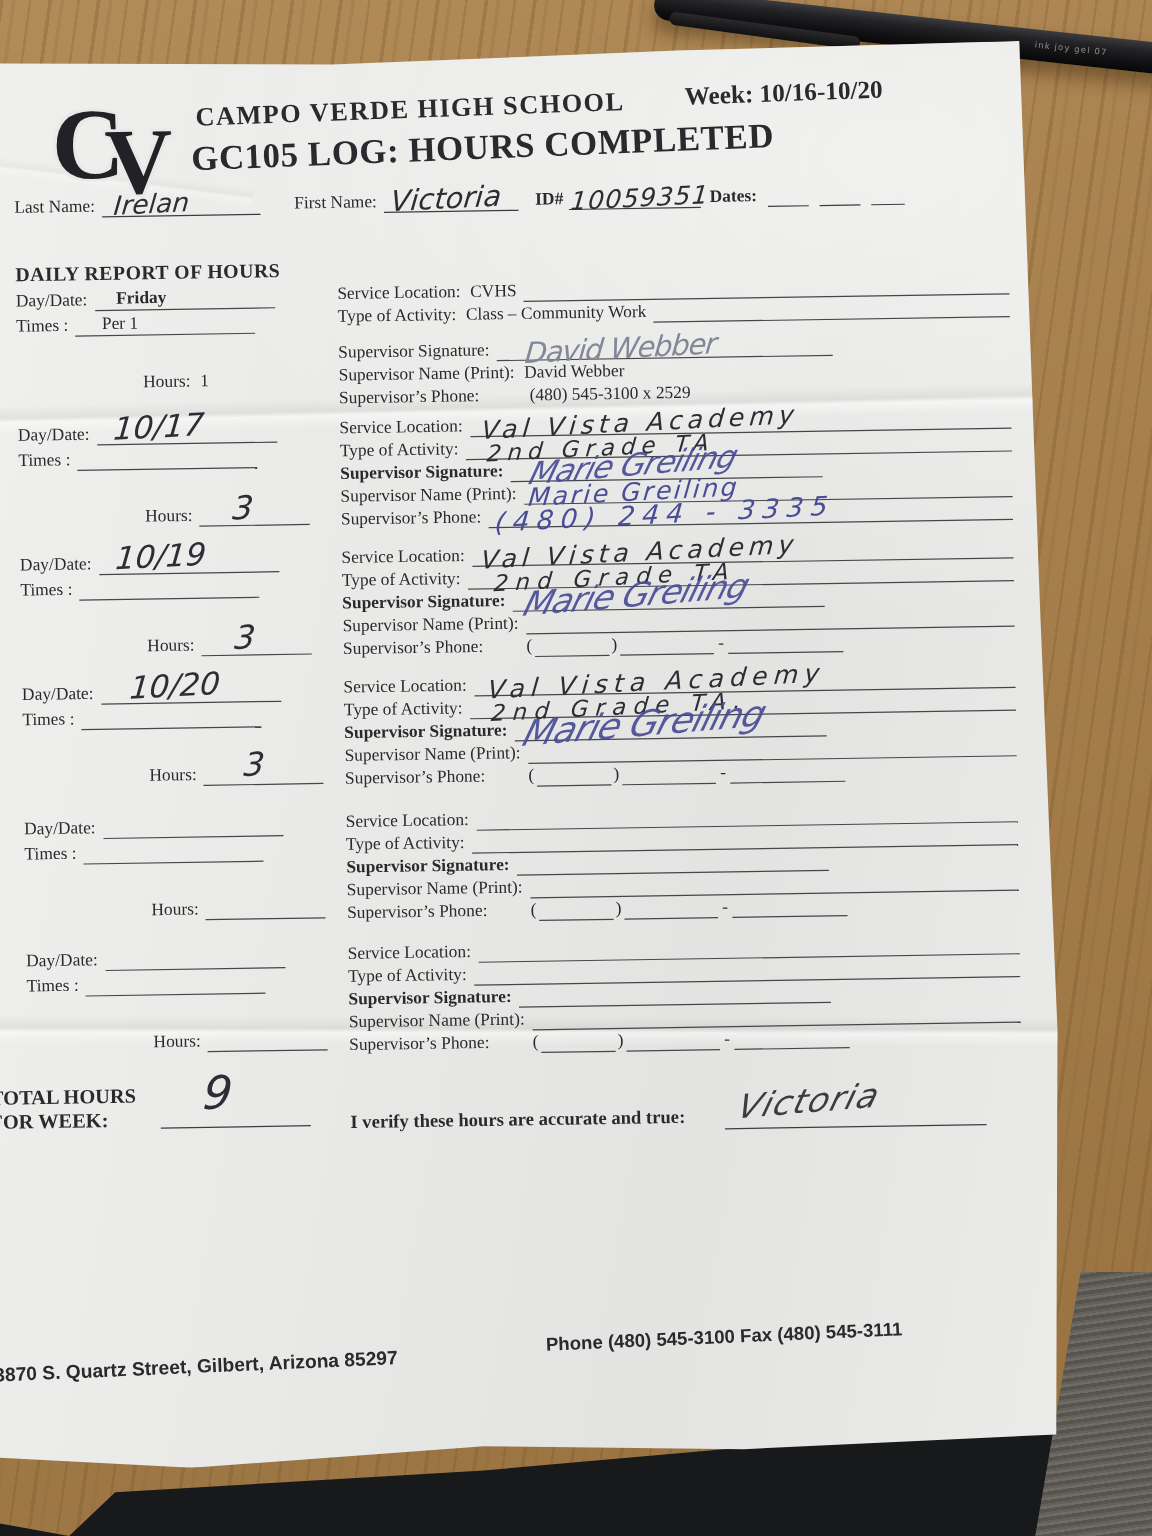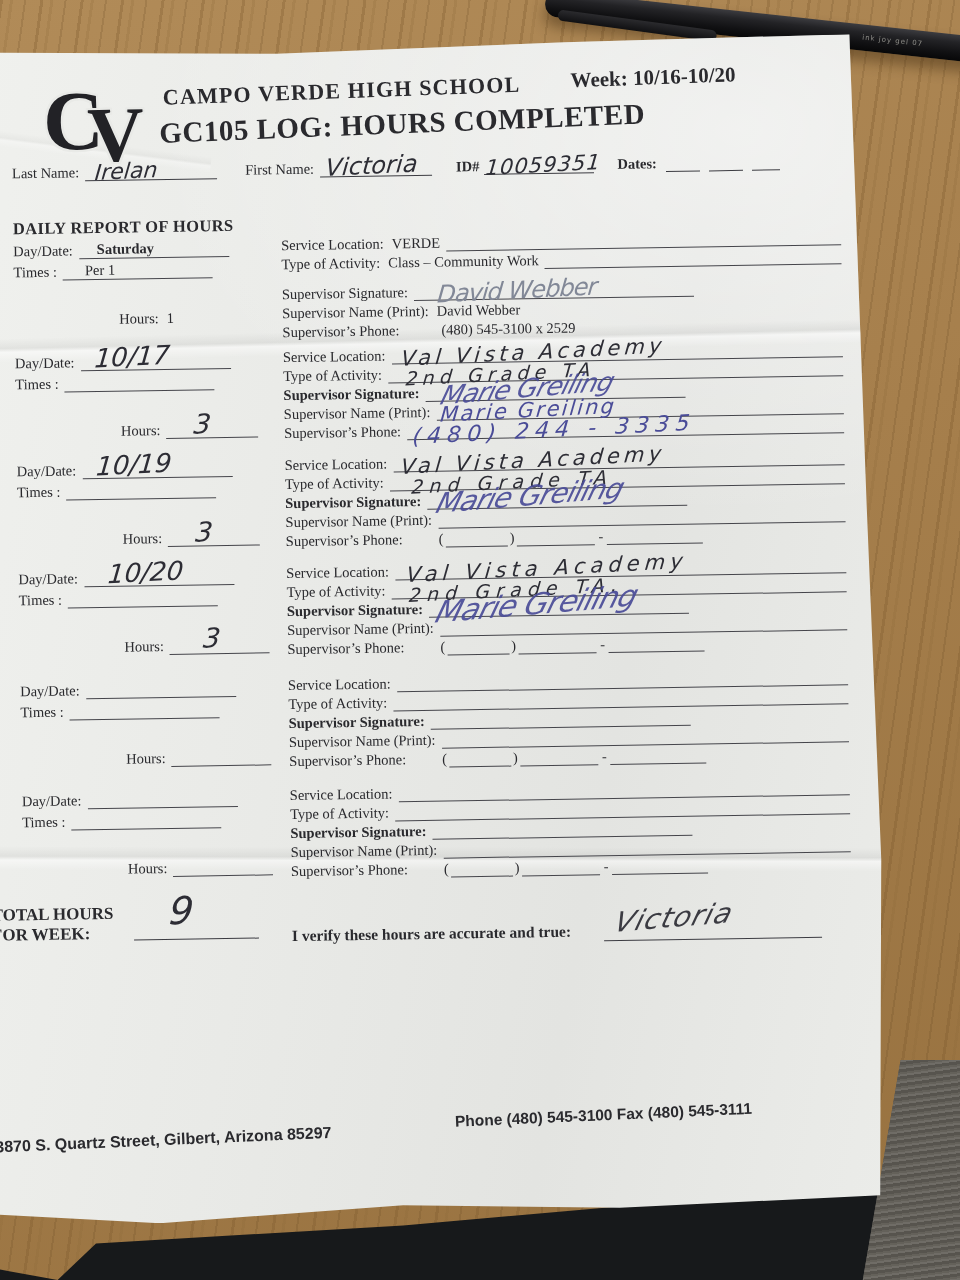--- a/index.html
+++ b/index.html
@@ -139,55 +139,55 @@
 
   <div class="name-row">
     <span class="lbl">Last Name:</span>
     <span class="nline" style="width:132px;margin-left:6px;">
       <span class="hw hw-black over" style="font-size:22px;left:10px;">Irelan</span>
     </span>
     <span class="lbl" style="margin-left:28px;">First Name:</span>
     <span class="nline" style="width:112px;margin-left:6px;">
       <span class="hw hw-black over" style="font-size:24px;left:6px;">Victoria</span>
     </span>
-    <span class="lbl b" style="margin-left:24px;">ID#</span>
+    <span class="lbl b" style="margin-left:14px;">ID#</span>
     <span class="nline" style="width:110px;margin-left:4px;">
       <span class="hw hw-black over" style="font-size:21px;left:2px;letter-spacing:1px;">10059351</span>
     </span>
-    <span class="lbl b" style="margin-left:24px;">Dates:</span>
+    <span class="lbl b" style="margin-left:8px;">Dates:</span>
     <span class="dates-seg"></span>
     <span class="dates-seg"></span>
     <span class="dates-seg" style="width:28px;"></span>
   </div>
 
   <div class="section-title">DAILY REPORT OF HOURS</div>
 
   <div class="block" style="top:192px;">
     <div class="lcol">
       <div class="row">
         <span class="lbl">Day/Date:</span>
         <span class="line fix" style="width:150px;">
-          <span class="typed bold" style="position:absolute;bottom:0;left:10px;">Saturday</span>
+          <span class="typed bold" style="position:absolute;bottom:0;left:10px;">Friday</span>
         </span>
       </div>
       <div class="row" style="margin-top:2px;">
         <span class="lbl">Times :</span>
         <span class="line fix" style="width:150px;">
           <span class="typed" style="position:absolute;bottom:0;left:14px;">Per 1</span>
         </span>
       </div>
       <div class="hours-row">
         <span class="lbl">Hours:</span>
         <span class="typed">1</span>
       </div>
     </div>
     <div class="rcol">
       <div class="row">
         <span class="lbl">Service Location:</span>
-        <span class="typed">VERDE</span>
+        <span class="typed">CVHS</span>
         <span class="line"></span>
       </div>
       <div class="row">
         <span class="lbl">Type of Activity:</span>
         <span class="typed">Class – Community Work</span>
         <span class="line"></span>
       </div>
       <div class="row gap">
         <span class="lbl">Supervisor Signature:</span>
         <span class="line fix" style="width:280px;">

